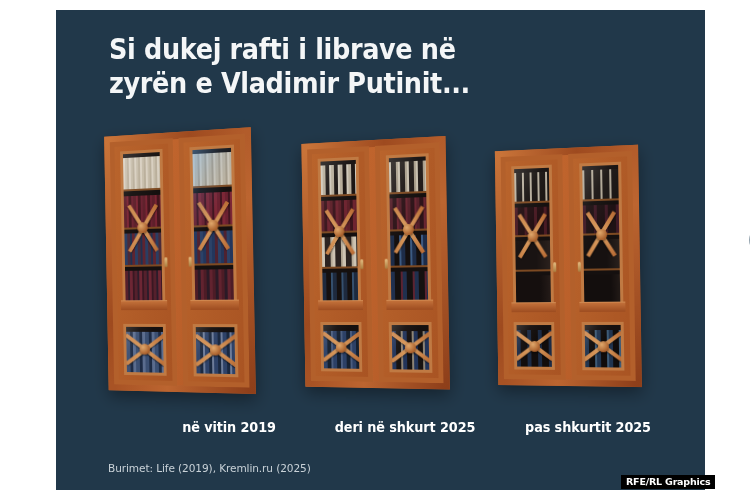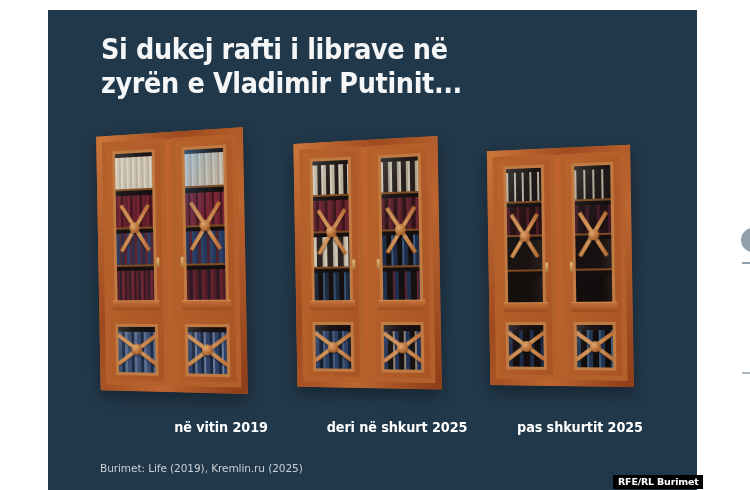--- a/index.html
+++ b/index.html
@@ -13,20 +13,21 @@
     position: relative;
     overflow: hidden;
     font-family: "Liberation Sans", sans-serif;
   }
 
   
   #page-root {
     position: absolute;
     inset: 0;
     background: #ffffff;
+    margin-left: 8px;
   }
 
   
   #infographic {
     position: absolute;
     left: 48px;
     top: 10px;
     width: 649px;
     height: 480px;
     background: #21384a;
@@ -546,19 +547,19 @@
     </div>
 
     <div class="caption k1">në vitin 2019</div>
     <div class="caption k2">deri në shkurt 2025</div>
     <div class="caption k3">pas shkurtit 2025</div>
 
     <div id="source-line">Burimet: Life (2019), Kremlin.ru (2025)</div>
 
   </div>
 
-  <div id="credit-badge">RFE/RL Burimet</div>
+  <div id="credit-badge">RFE/RL Graphics</div>
 
   <div id="next-arrow-button"></div>
   <div id="pager-tick"></div>
   <div id="pager-tick-2"></div>
 
 </div>
 
 </body></html>

